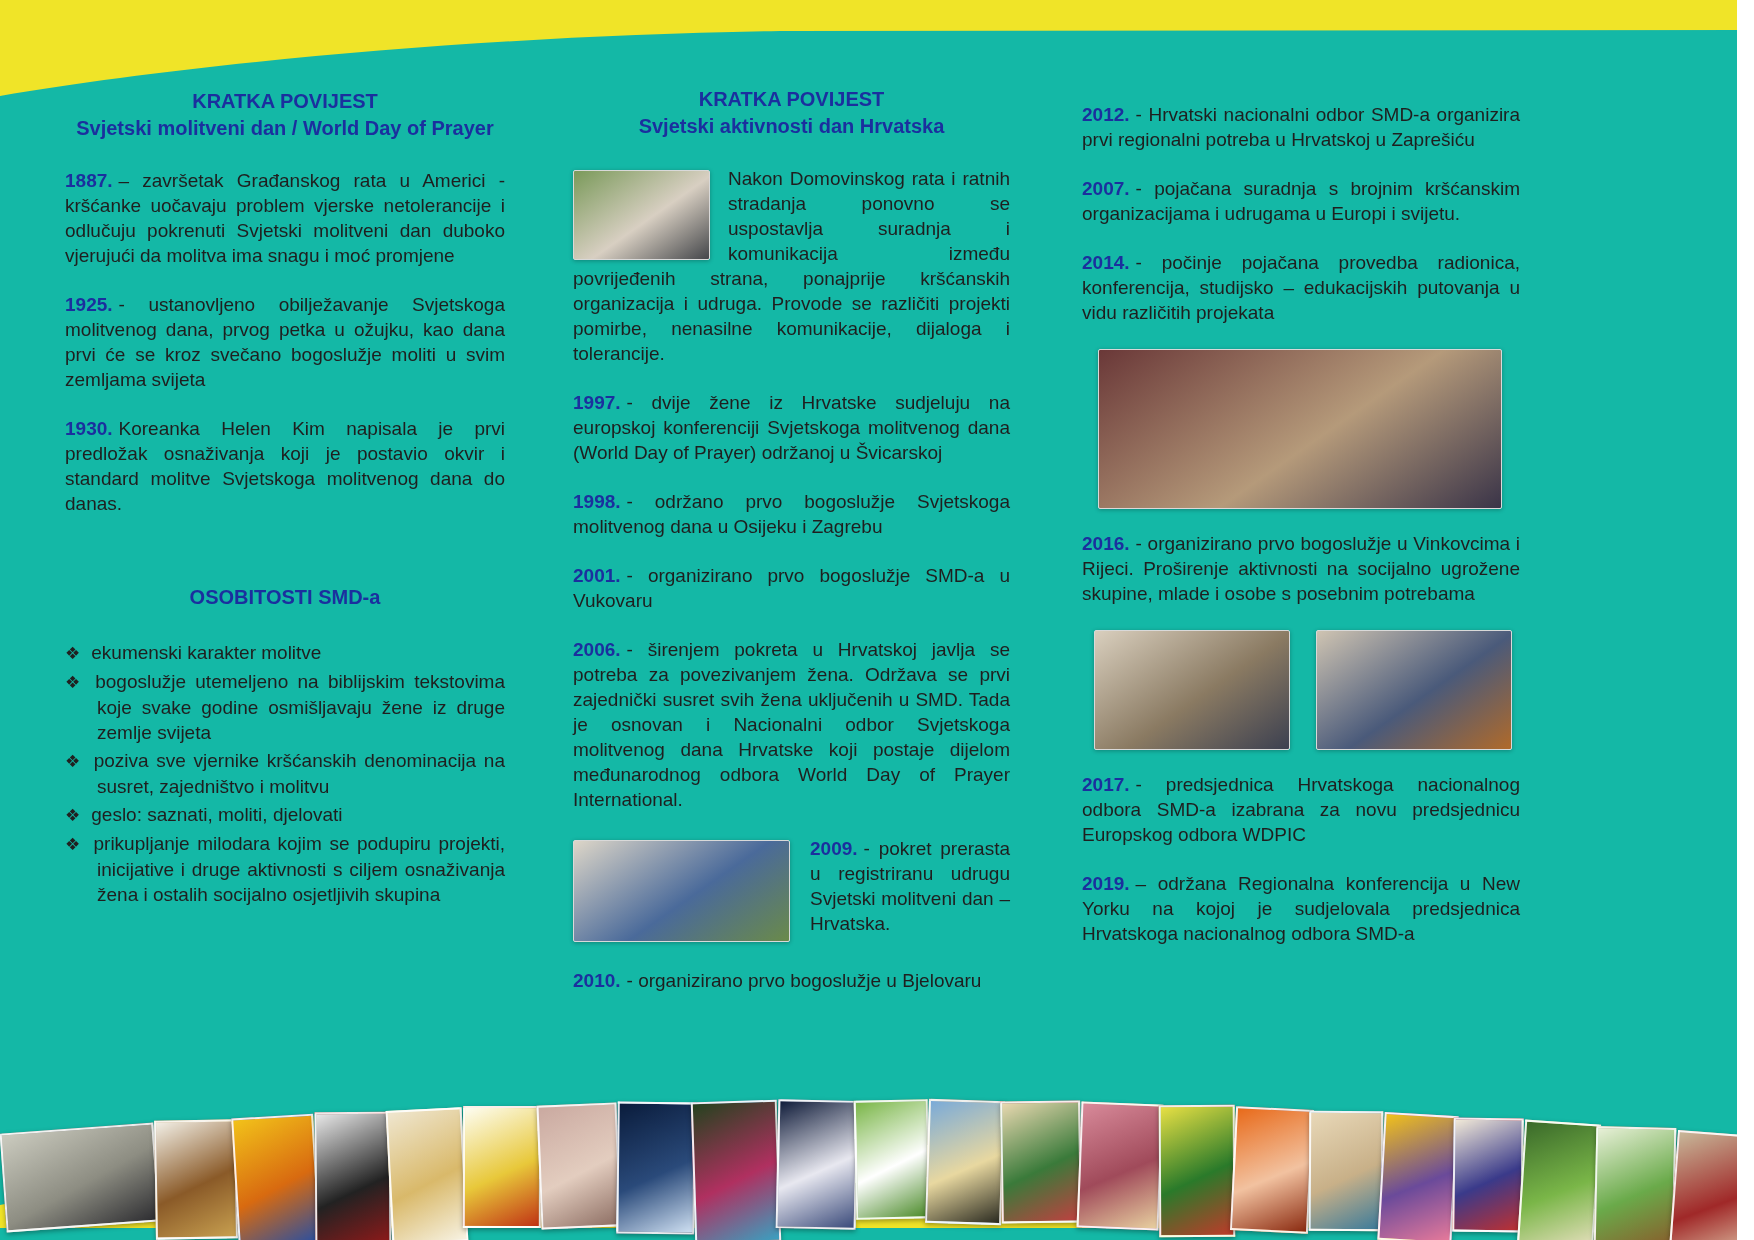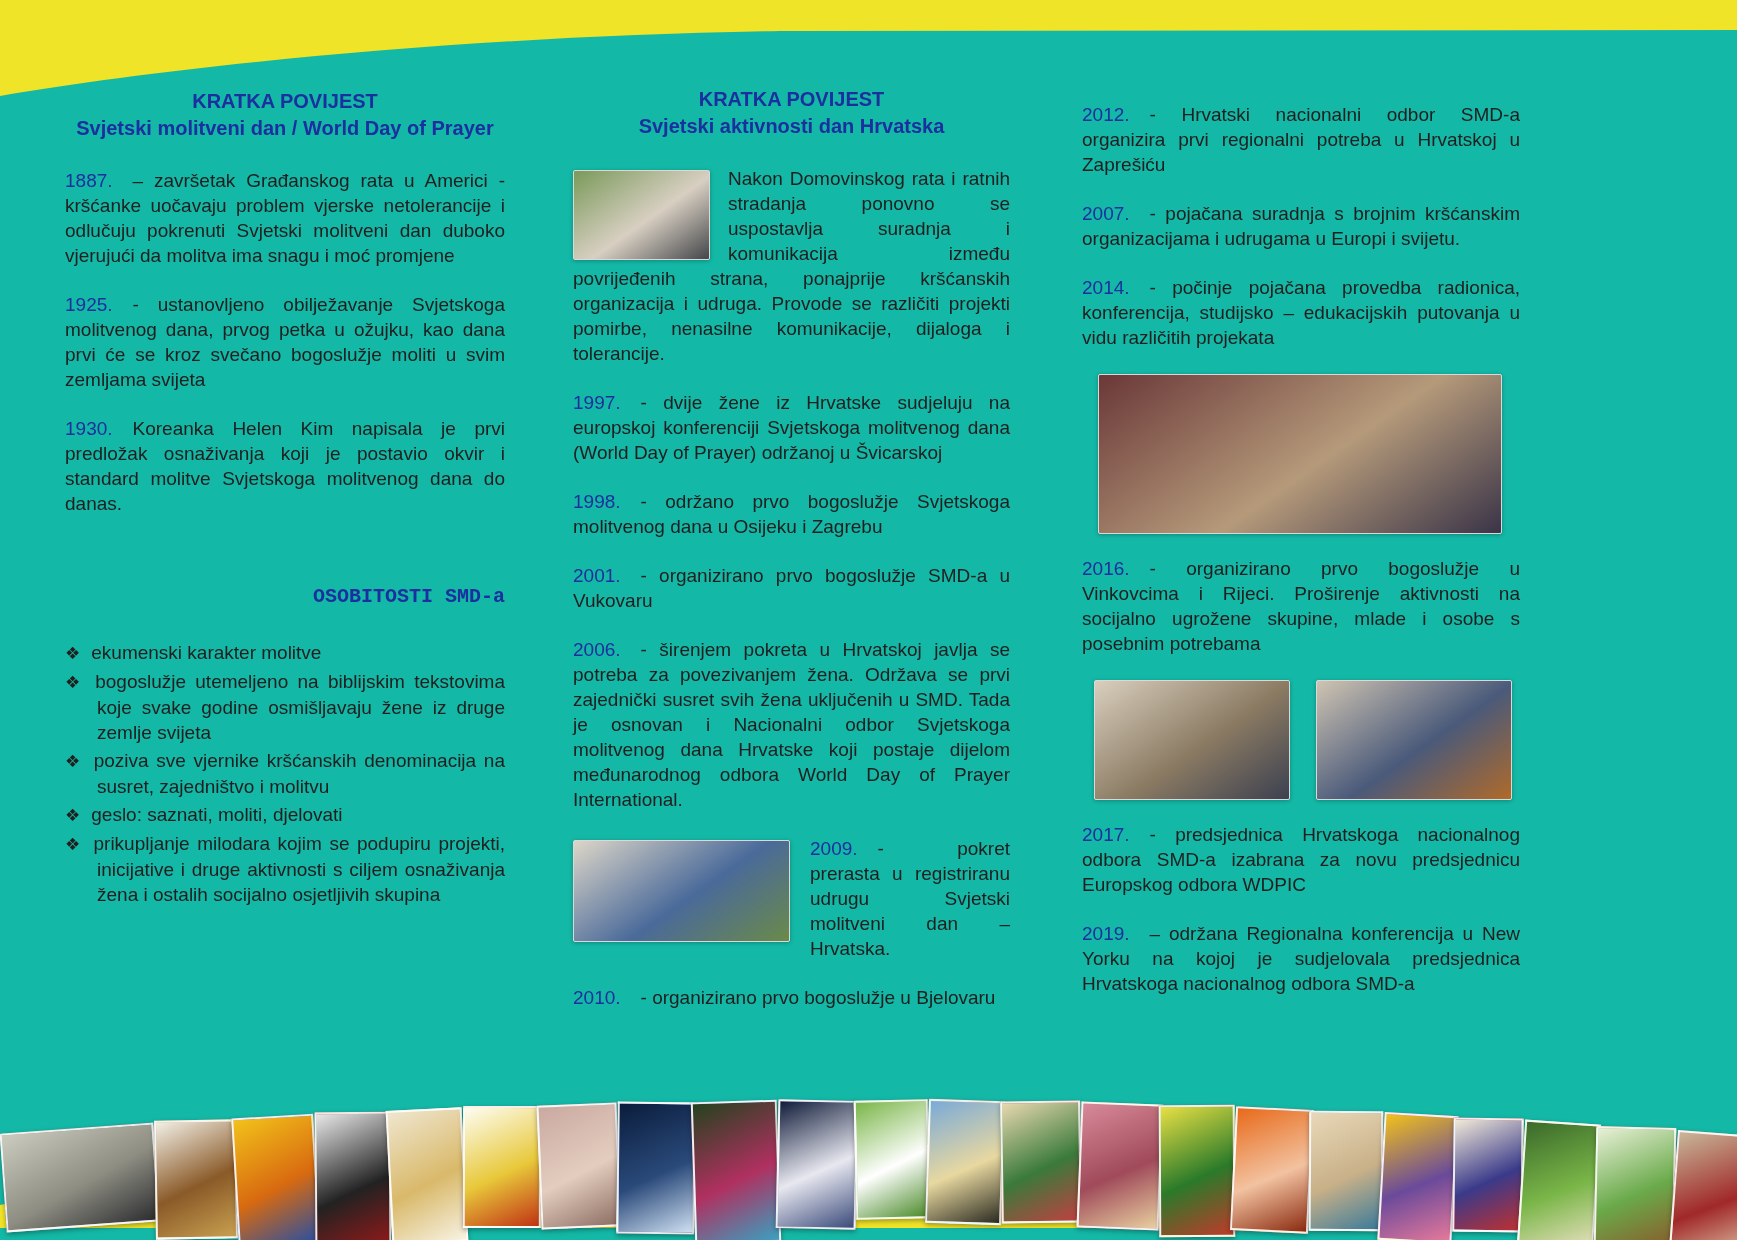--- a/index.html
+++ b/index.html
@@ -9,23 +9,23 @@
   }
   svg.band{position:absolute;left:0;display:block;}
   #top-band{top:0;}
   #bottom-band{top:1090px;z-index:1;}
   .col{position:absolute;top:0;font-size:19px;line-height:25px;text-align:justify;}
   #col1{left:65px;width:440px;padding-top:88px;}
   #col2{left:573px;width:437px;padding-top:86px;}
   #col3{left:1082px;width:438px;padding-top:102px;}
   .heading{color:#1b2f9e;font-weight:bold;font-size:20px;line-height:27px;text-align:center;margin:0 0 26px 0;}
   .heading span{display:block;}
-  .subheading{color:#1b2f9e;font-weight:bold;font-size:20px;line-height:26px;text-align:right;margin:68px 0 30px 0;font-family:Liberation Mono, monospace;}
+  .subheading{color:#1b2f9e;font-weight:bold;font-size:20px;line-height:26px;text-align:center;margin:68px 0 30px 0;}
   .entry{margin:0 0 24px 0;}
-  .entry .year{color:#1b2f9e;font-weight:normal;margin-right:20px;}
+  .entry .year{color:#1b2f9e;font-weight:bold;margin-right:6px;}
   ul.features{list-style:none;margin:0;padding:0;}
   ul.features li{padding-left:32px;text-indent:-32px;margin:0 0 3px 0;}
   ul.features .blt{color:#202020;margin-right:11px;font-size:17px;}
   .photo{border:1px solid #d9d9d9;box-shadow:0 1px 4px rgba(0,0,0,.28);border-radius:2px;}
   .photo.fl{float:left;}
   #photo-two-women{width:135px;height:88px;margin:4px 18px 4px 0;}
   #photo-women-group{width:215px;height:100px;margin:4px 20px 2px 0;}
   #photo-conference{width:402px;height:158px;margin:4px 0 22px 16px;}
   .photo-row2{display:flex;gap:26px;margin:14px 0 22px 12px;}
   .photo-row2 .photo{width:194px;height:118px;}

